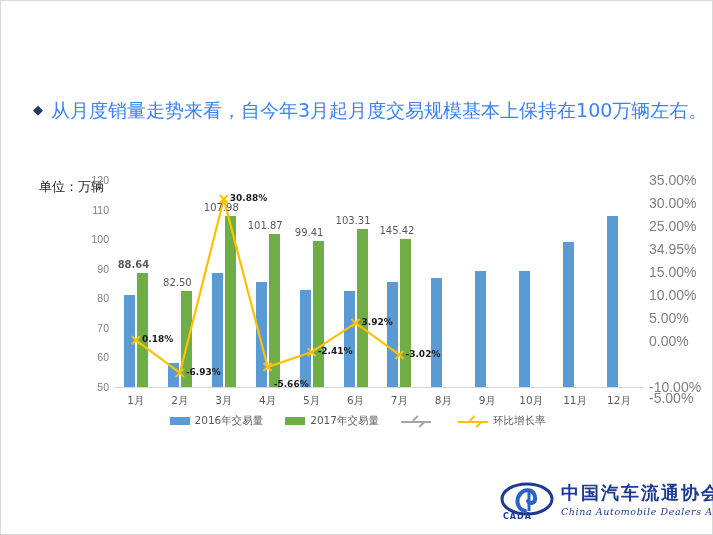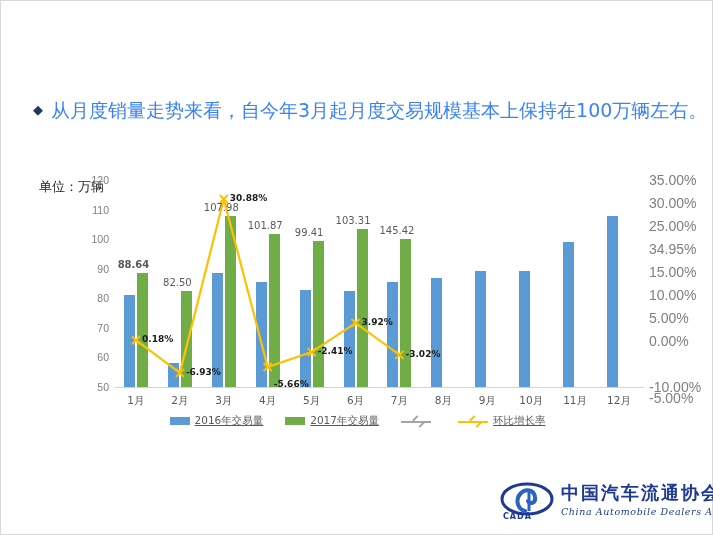--- a/index.html
+++ b/index.html
@@ -100,21 +100,21 @@
     font-family:"DejaVu Sans","Liberation Sans",sans-serif;
   }
   svg.line-layer{position:absolute;left:0;top:0;width:527px;height:207px;overflow:visible;}
 
   
   .legend{
     position:absolute;left:0;top:248px;width:713px;
     display:flex;justify-content:center;align-items:center;gap:22px;
   }
   .lg-item{display:flex;align-items:center;gap:5px;font-size:10.5px;color:#595959;
-    font-family:"DejaVu Sans","Liberation Sans",sans-serif;white-space:nowrap;text-decoration:underline;}
+    font-family:"DejaVu Sans","Liberation Sans",sans-serif;white-space:nowrap;}
   .lg-swatch{width:20px;height:8px;display:inline-block;}
   .lg-line{width:30px;height:11px;position:relative;display:inline-block;}
   .lg-line i{position:absolute;left:0;top:5px;width:30px;height:2px;display:block;}
   .lg-line b{position:absolute;left:12px;top:2px;width:7px;height:7px;display:block;}
 
   
   .logo{position:absolute;left:498px;top:478px;width:200px;height:50px;}
   .logo-mark{position:absolute;left:0;top:2px;width:60px;height:44px;}
   .logo-cn{
     position:absolute;left:62px;top:2px;font-size:18px;font-weight:bold;color:#1f3a93;

